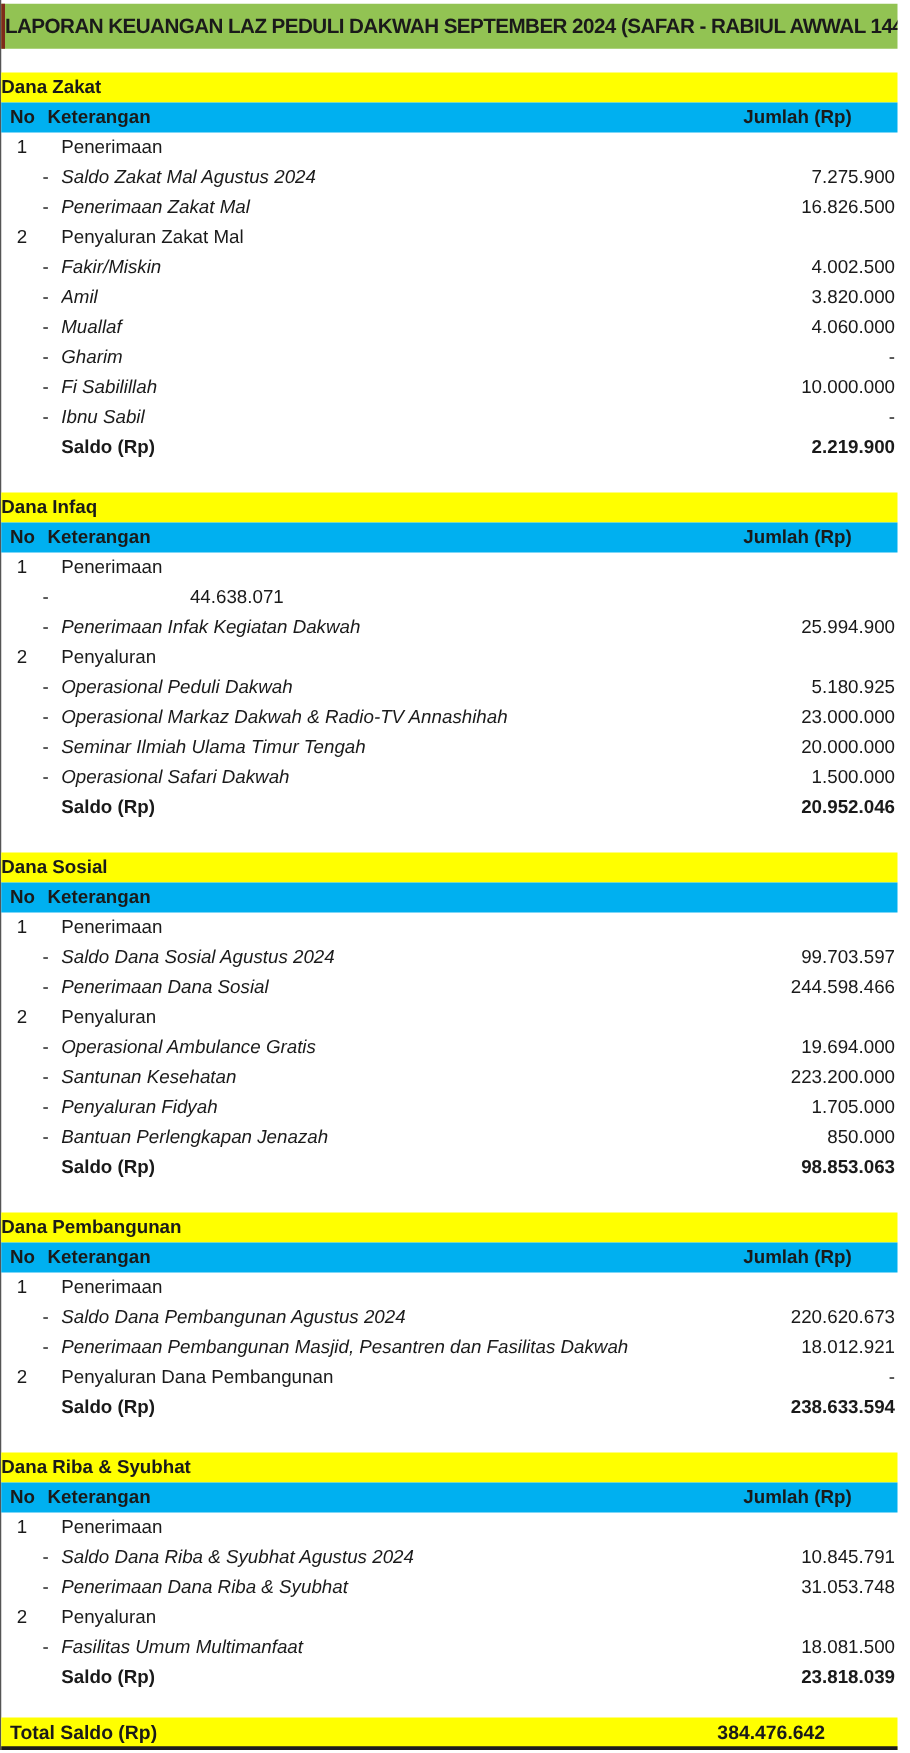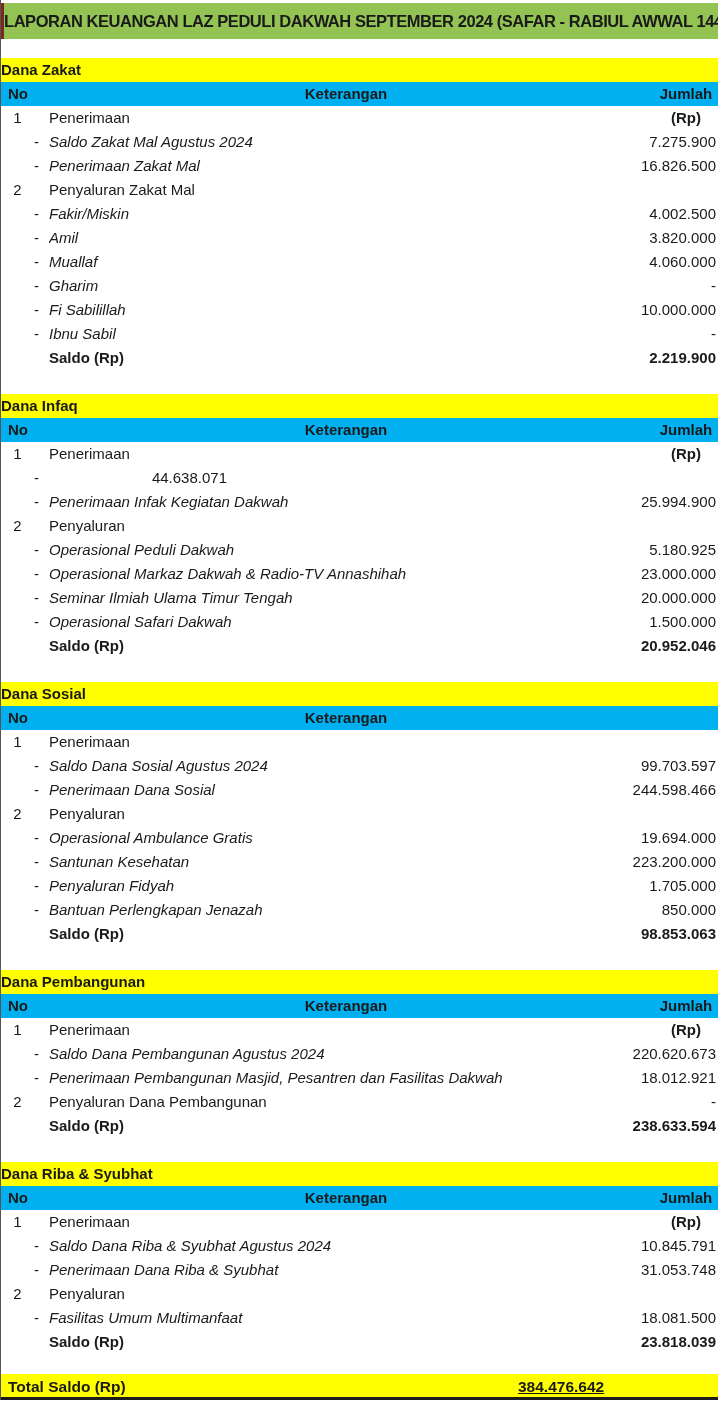--- a/index.html
+++ b/index.html
@@ -22,40 +22,39 @@
   .band-yellow {
     height:24px; line-height:24px;
     background:#FFFF00;
     font-weight:bold; font-size:15px; text-align:left;
   }
   .band-cyan {
     height:24px; line-height:24px;
     background:#00B0F0;
     font-weight:bold; font-size:15px;
     display:flex;
-    gap:48px;
   }
   .col-no   { width:37px; padding-left:7px; }
-  .col-ket  { width:520px; text-align:center; }
+  .col-ket  { width:520px; text-align:left; }
   .col-jml  { flex:1; text-align:center; }
   .row { display:flex; height:24px; line-height:24px; font-size:15px; }
   .c-no    { width:33px; text-align:center; }
   .c-dash  { width:15px; text-align:left; }
   .c-label { flex:1; white-space:nowrap; overflow:hidden; }
   .c-value { width:180px; text-align:right; padding-right:2px; white-space:nowrap; }
   .row.item .c-label { font-style:italic; }
   .row.saldo .c-label, .row.saldo .c-value { font-weight:bold; }
   .total-row {
     display:flex; height:26px; line-height:26px;
     background:#FFFF00;
     border-bottom:3px solid #1c1c1c;
     font-weight:bold; font-size:15.5px;gap:45px;
   }
   .total-label { flex:1; padding-left:7px; }
-  .total-value { width:200px; text-align:left; padding-right:2px;text-decoration:underline; }
+  .total-value { width:200px; text-align:center; padding-right:2px; }
 </style>
 </head>
 <body>
 
 <div class="sheet">
   <div class="title-bar">LAPORAN KEUANGAN LAZ PEDULI DAKWAH SEPTEMBER 2024 (SAFAR - RABIUL AWWAL 1446)</div>
   <div class="gap-after-title"></div>
   <div id="sections-host">
       <section class="fund-section">
         <div class="band-yellow">Dana Zakat</div>

